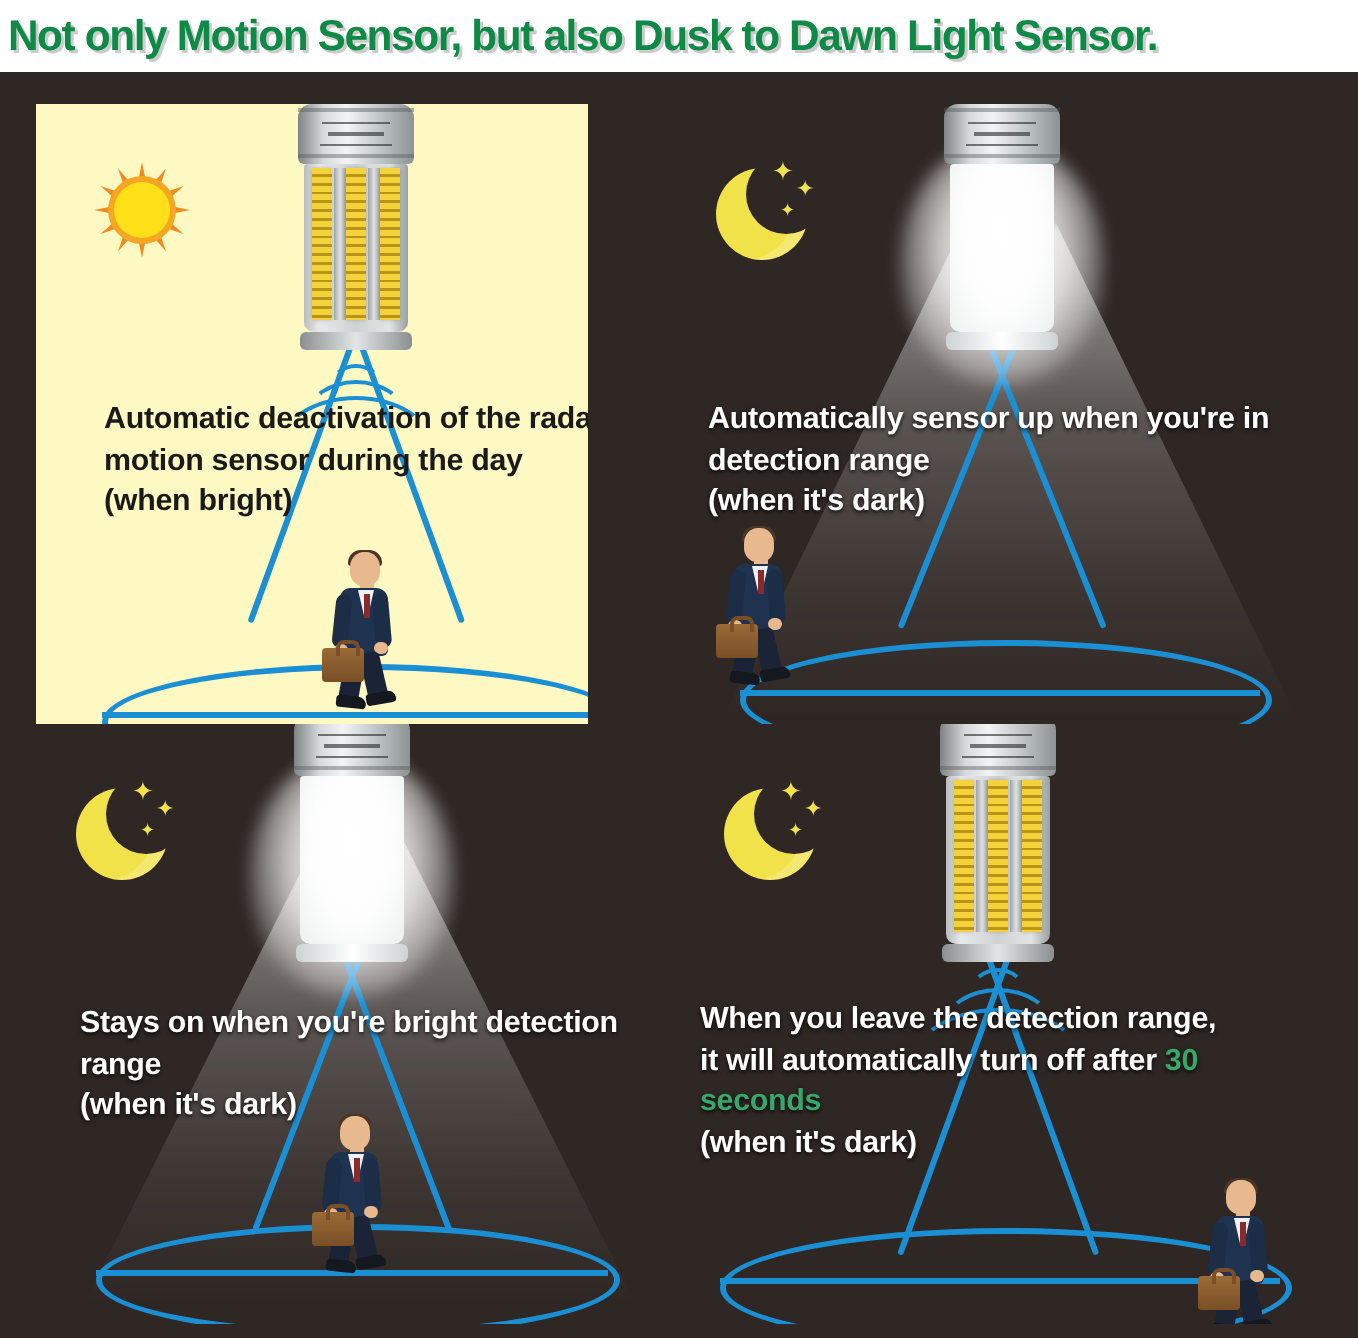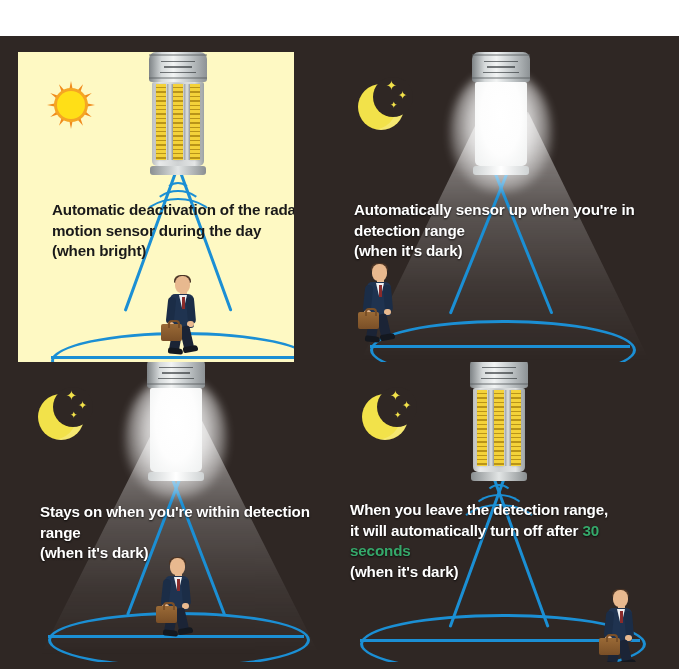--- a/index.html
+++ b/index.html
@@ -245,20 +245,23 @@
   }
   .caption.dark-bg{color:#ffffff;text-shadow:0 1px 2px rgba(0,0,0,0.8);}
   .caption.light-bg{color:#1a1a1a;}
   .hl-green{color:#35a86a;}
 </style>
 </head>
 <body>
 
 <div class="page">
 
+  <div class="title-bar">
+    <div class="title-text">Not only Motion Sensor, but also Dusk to Dawn Light Sensor.</div>
+  </div>
 
   <div class="board">
 
     <div class="quad" id="quad1">
 
       <div class="sun">
         <div class="rays" id="sun-rays">
             <div class="ray" style="transform: translate(-50%, -100%) rotate(0deg) translateY(-9px);"></div>
             <div class="ray" style="transform: translate(-50%, -100%) rotate(30deg) translateY(-9px);"></div>
             <div class="ray" style="transform: translate(-50%, -100%) rotate(60deg) translateY(-9px);"></div>
@@ -428,21 +431,21 @@
           <div class="arm arm-f"></div>
         <div class="hand hand-b"></div>
           <div class="hand hand-f"></div>
         <div class="leg leg-b"></div>
           <div class="leg leg-f"></div>
         <div class="shoe shoe-b"></div>
           <div class="shoe shoe-f"></div>
         <div class="case"></div>
       </div>
 
-      <div class="caption dark-bg" style="left:22px;top:140px;width:300px;">Stays on when you're within detection
+      <div class="caption dark-bg" style="left:22px;top:140px;width:300px;">Stays on when you're bright detection
 range
 (when it's dark)</div>
     </div>
 
     <div class="quad" id="quad4">
 
       <div class="moon" id="moon4">
         <div class="crescent"></div>
         <div class="bite"></div>
         <div class="star s1">✦</div>

